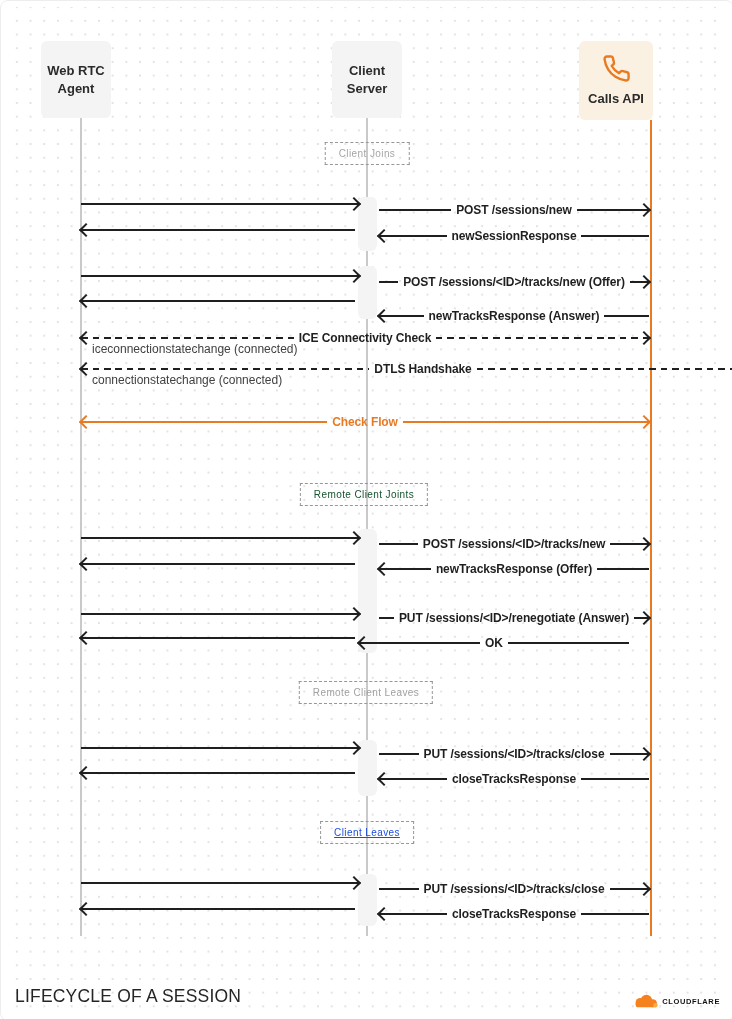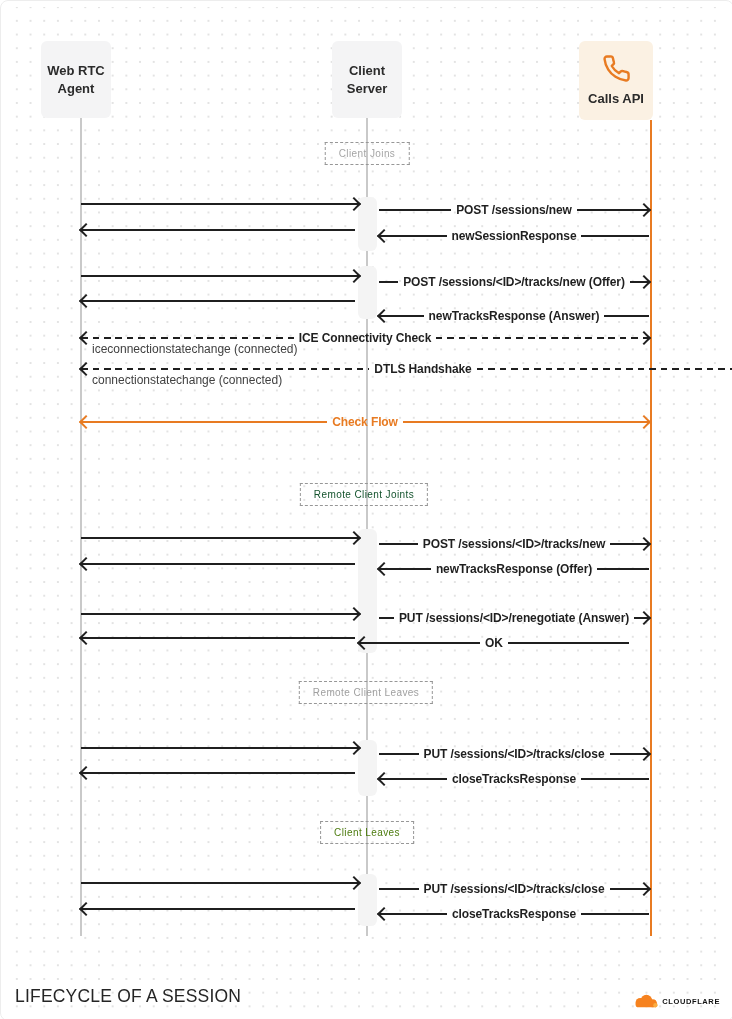--- a/index.html
+++ b/index.html
@@ -90,21 +90,21 @@
     <div class="lifeline" style="left: 365.25px; top: 117px; width: 1.5px; height: 818px; background: rgb(201, 201, 201);"></div>
     <div class="lifeline" style="left: 648.75px; top: 119px; width: 2.5px; height: 816px; background: rgb(232, 123, 34);"></div>
     <div class="bar" style="top: 196px; height: 54px;"></div>
     <div class="bar" style="top: 265px; height: 53px;"></div>
     <div class="bar" style="top: 528px; height: 124px;"></div>
     <div class="bar" style="top: 739px; height: 56px;"></div>
     <div class="bar" style="top: 873px; height: 52px;"></div>
     <div class="section" style="left: 366px; top: 141px; color: rgb(165, 165, 165);">Client Joins</div>
     <div class="section" style="left: 363px; top: 462px; color: #14532d; margin-top: 20px;">Remote Client Joints</div>
     <div class="section" style="left: 365px; top: 680px; color: rgb(160, 160, 160);">Remote Client Leaves</div>
-    <div class="section" style="left: 366px; top: 820px; color: #4d7c0f;">Client Leaves</div>
+    <div class="section" style="left: 366px; top: 820px; color: #1d4ed8; text-decoration: underline;">Client Leaves</div>
     <div class="msg" style="left: 80px; top: 194px; width: 278px;">
       <span class="head r"></span>
       <span class="seg"></span>
     </div>
     <div class="msg" style="left: 378px; top: 200px; width: 270px;">
       <span class="head r"></span>
       <span class="seg"></span>
       <span class="lbl">POST /sessions/new</span>
       <span class="seg"></span>
     </div>

